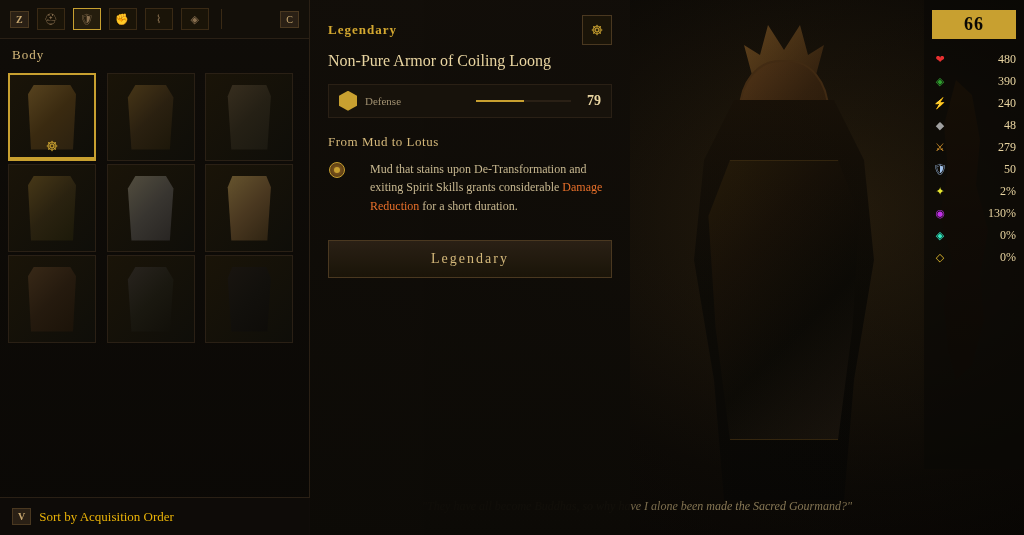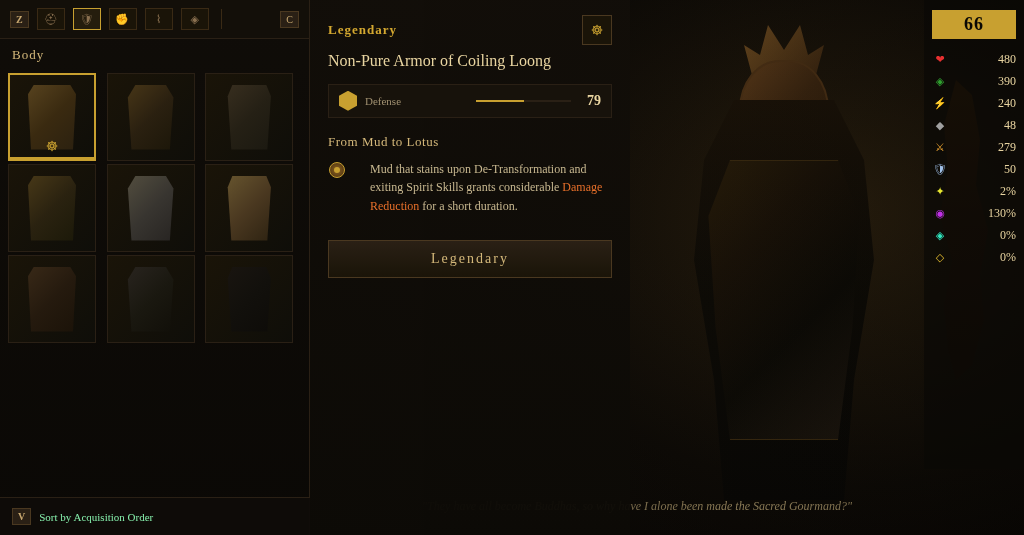--- a/index.html
+++ b/index.html
@@ -308,22 +308,22 @@
     .sort-key {
       background: #2a2015;
       border: 1px solid #4a3820;
       color: #c8a870;
       font-size: 10px;
       padding: 2px 5px;
       font-weight: bold;
     }
 
     .sort-label {
-      color: #86efac;
-      font-size: 11px;
+      color: #eab308;
+      font-size: 13px;
     }
 
     
     .center-panel {
       position: absolute;
       left: 310px;
       top: 0;
       width: 320px;
       height: 535px;
       background: linear-gradient(180deg, rgba(18,14,9,0.92) 0%, rgba(12,10,6,0.95) 100%);

